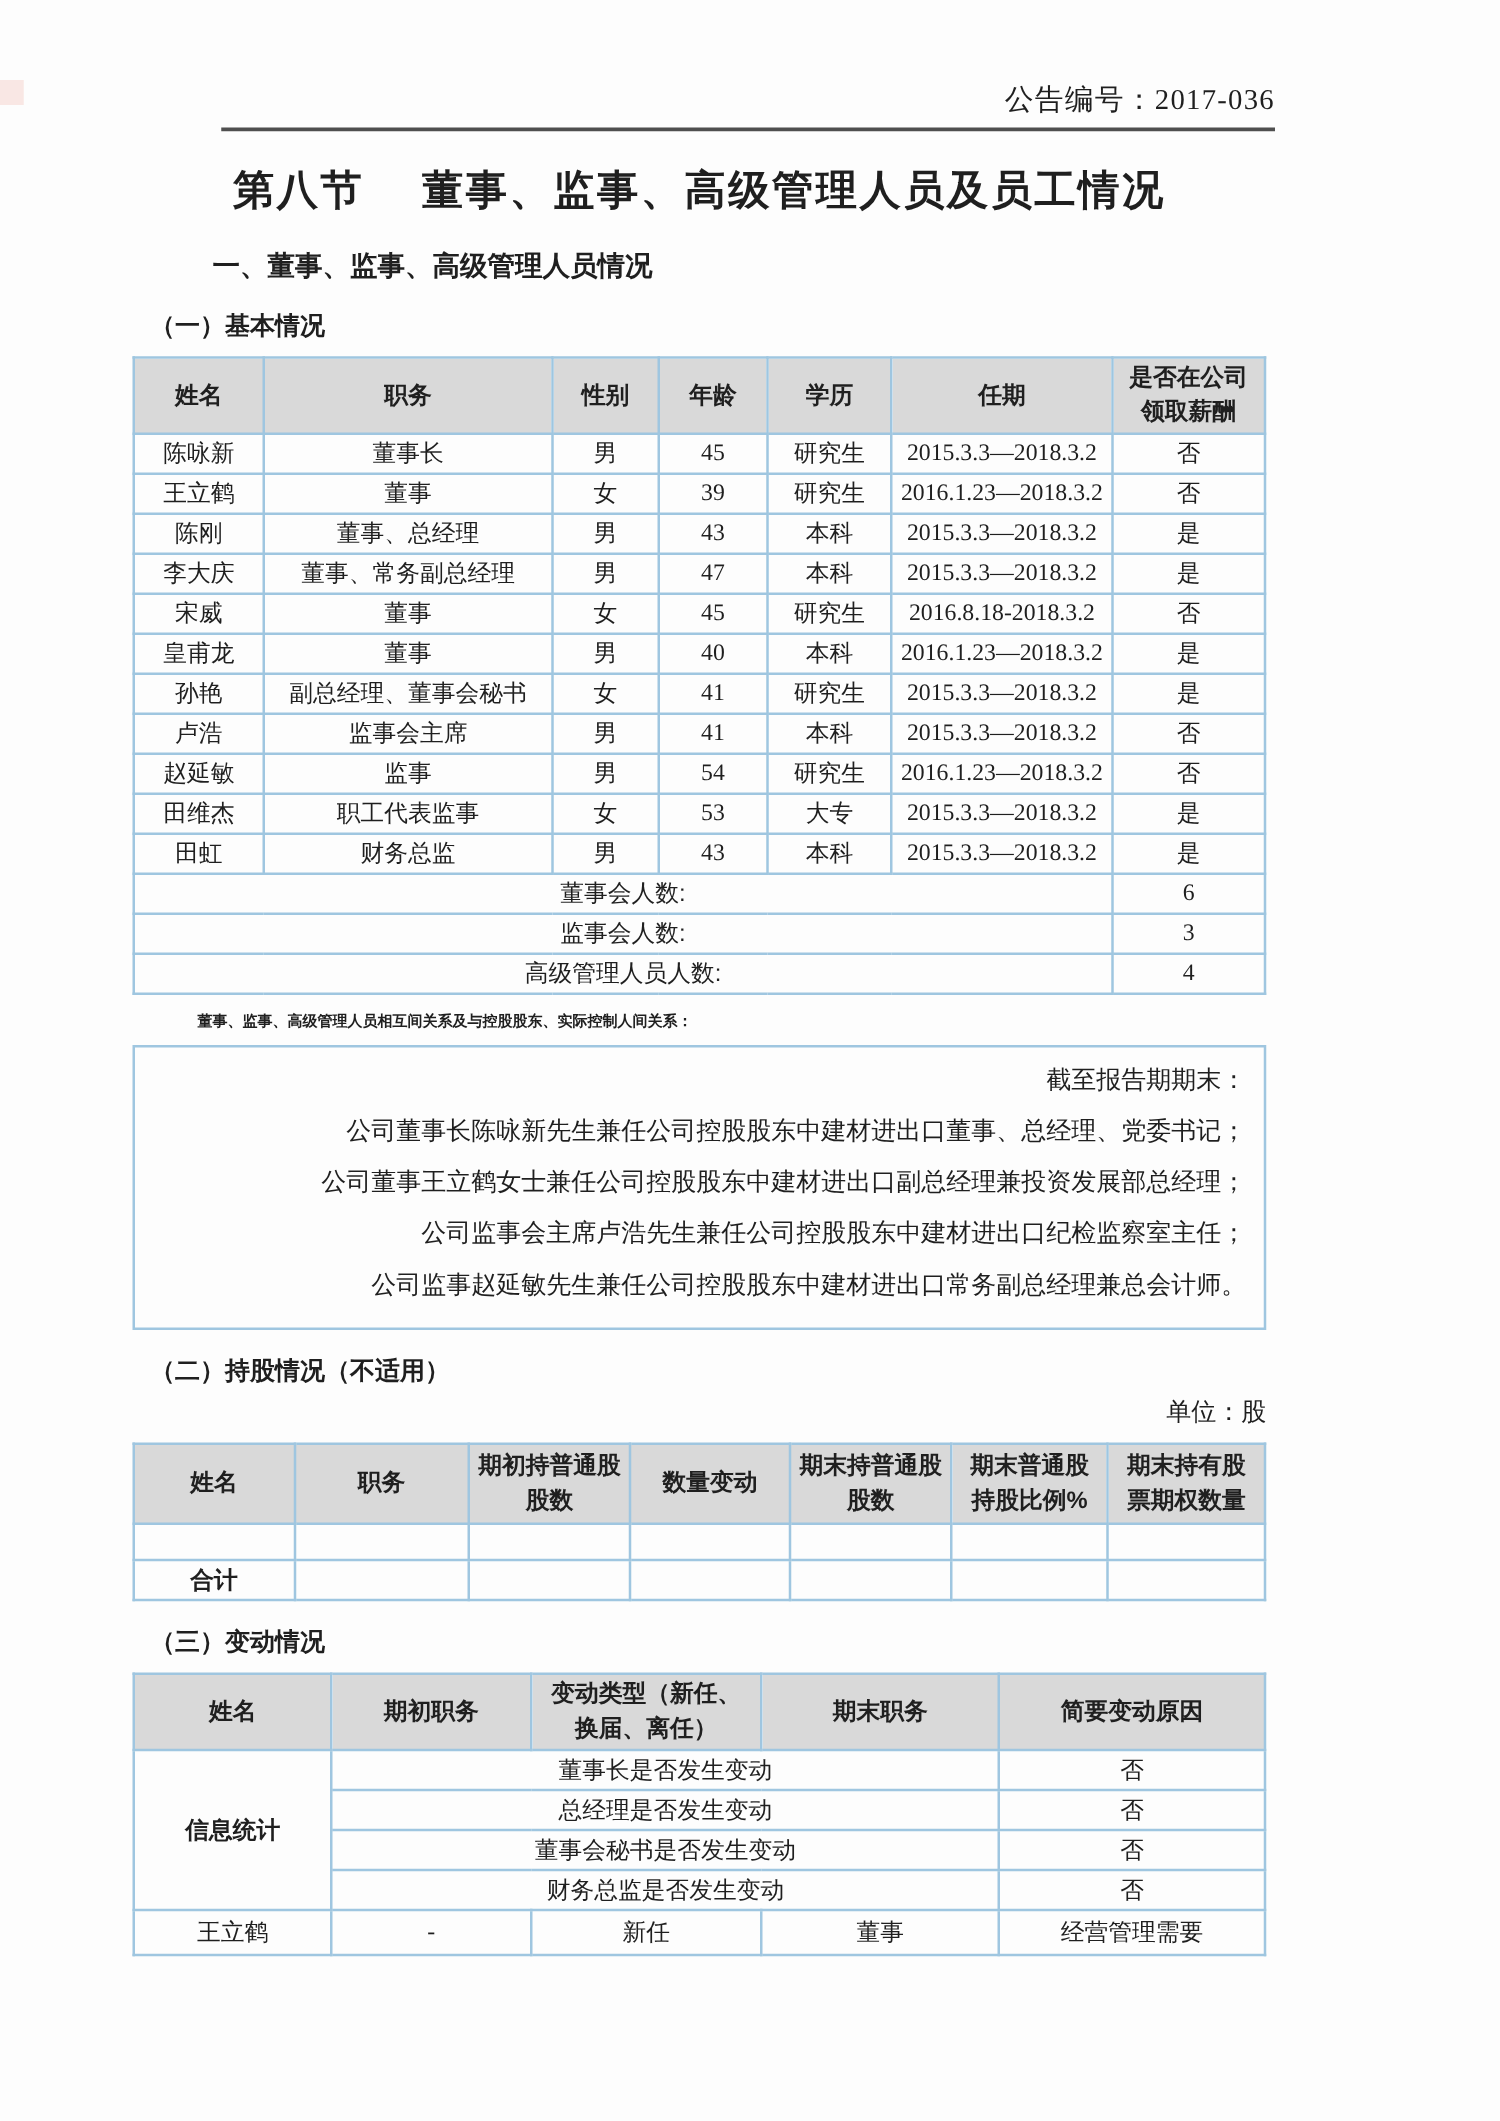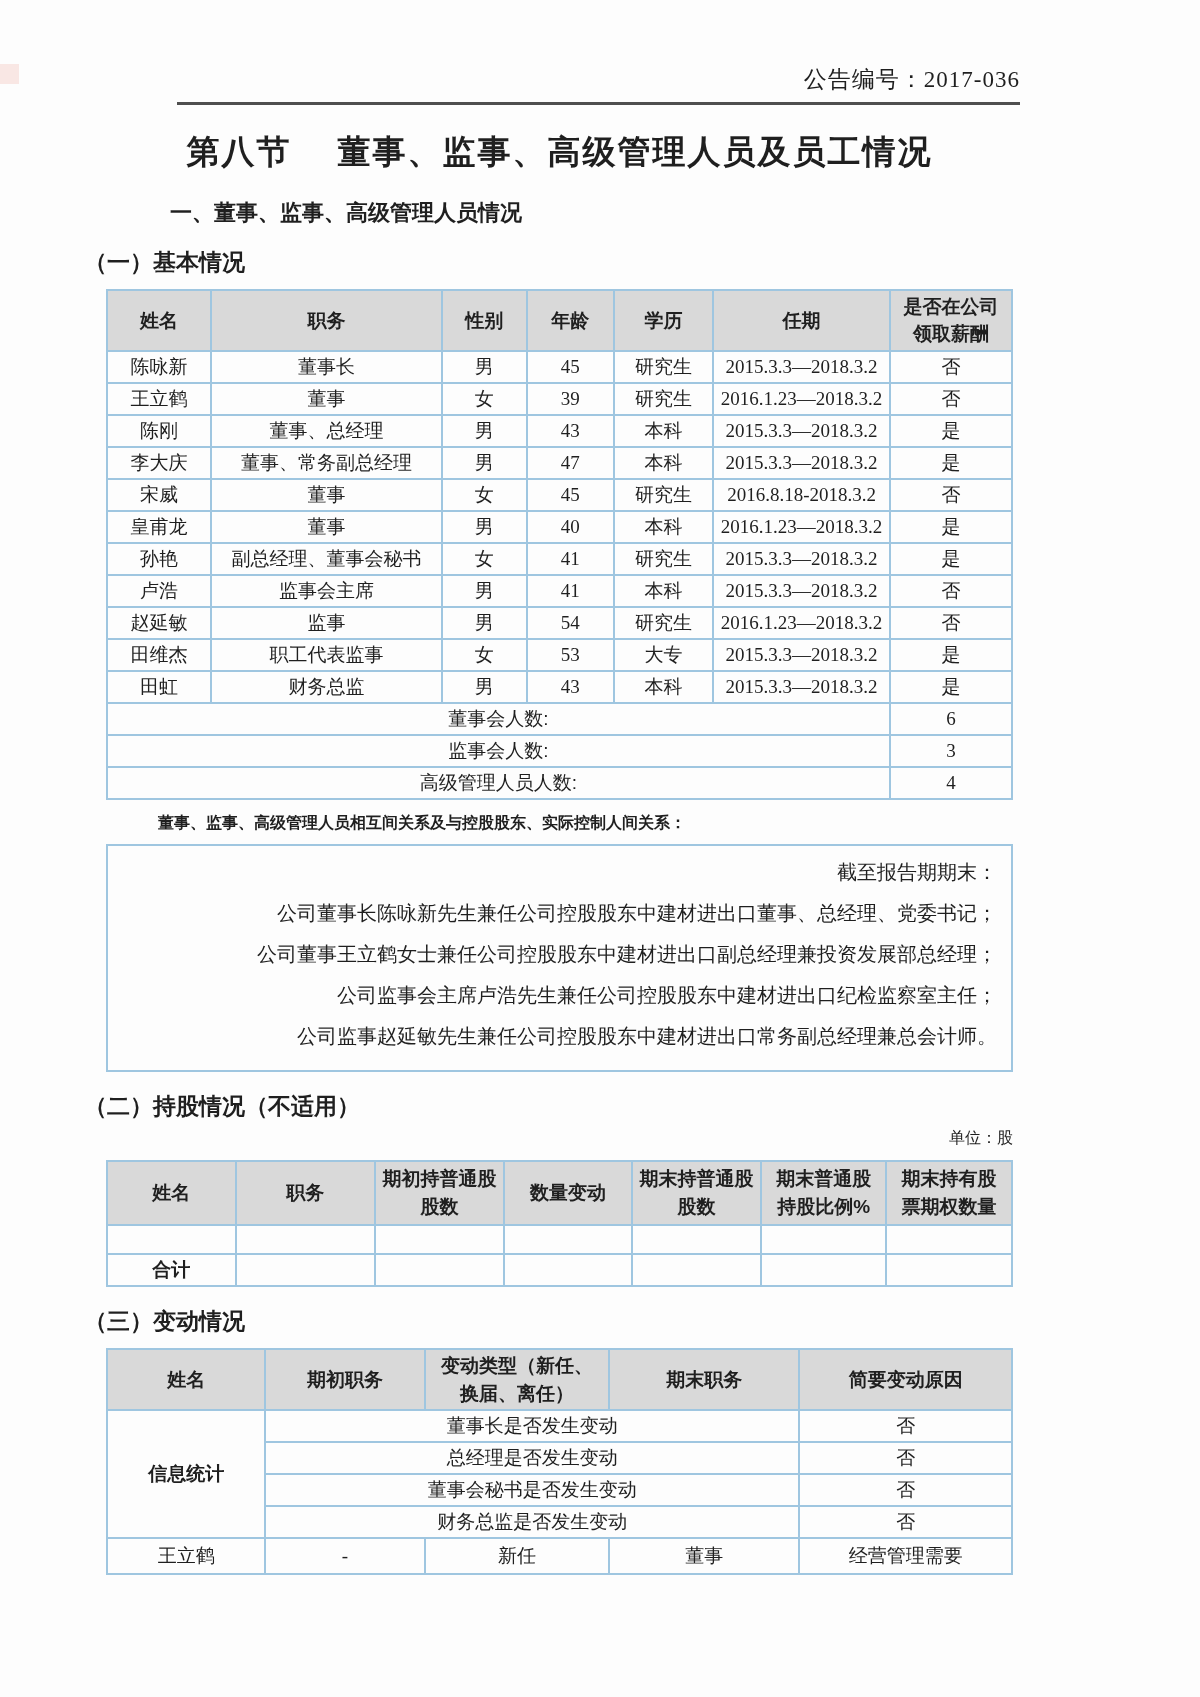--- a/index.html
+++ b/index.html
@@ -27,22 +27,22 @@
   .doc-title{
     margin:26px 0 0 106px;width:907px;text-align:center;
     font-family:"Liberation Sans", sans-serif;font-weight:bold;
     font-size:33px;line-height:1.3;letter-spacing:2px;
   }
   .sec1{
     margin:24px 0 0 170px;
     font-family:"Liberation Sans", sans-serif;font-weight:bold;font-size:22px;
   }
   .subsec{
-    margin:19px 0 0 84px;
-    font-family:"Liberation Sans", sans-serif;font-weight:bold;font-size:23px;
+    margin:19px 0 0 120px;
+    font-family:"Liberation Sans", sans-serif;font-weight:bold;font-size:20px;
   }
   table.tbl{
     margin:11px 0 0 106px;width:907px;
     border-collapse:collapse;table-layout:fixed;
   }
   .tbl th,.tbl td{
     border:2px solid var(--tborder);
     text-align:center;vertical-align:middle;
     padding:2px 6px;overflow:hidden;
   }
@@ -53,33 +53,33 @@
   }
   .tbl td{font-size:19px;}
   .basic thead tr{height:60px;}
   .basic tbody tr{height:23px;}
   .basic .sum-label{
     font-family:"Liberation Sans", sans-serif;font-weight:normal;
   }
   .basic tbody.summary tr{height:30px;}
   .rel-heading{
     margin:13px 0 0 158px;
-    font-family:"Liberation Sans", sans-serif;font-weight:bold;font-size:16px;
+    font-family:"Liberation Sans", sans-serif;font-weight:bold;font-size:12px;
   }
   .rel-box{
     margin:10px 0 0 106px;width:907px;box-sizing:border-box;
     border:2px solid var(--tborder);
     padding:13px 14px 21px 14px;
     font-size:20px;line-height:1.3;
   }
   .rel-box p{margin:15px 0 0 0;text-align:right;}
   .rel-box p.intro{margin:0;}
   .rel-box p.indent{text-indent:56px;}
   .unit-line{
-    margin:6px 0 0 106px;width:907px;text-align:right;font-size:16px;
+    margin:6px 0 0 106px;width:907px;text-align:right;font-size:20px;
   }
   .holding thead tr{height:64px;}
   .holding tbody tr{height:29px;}
   .holding tbody tr:last-child td:first-child{
     font-family:"Liberation Sans", sans-serif;font-weight:bold;
   }
   .changes tbody.stats tr{height:31px;}
   .changes .stat-label{
     font-family:"Liberation Sans", sans-serif;font-weight:bold;font-size:19px;
   }

